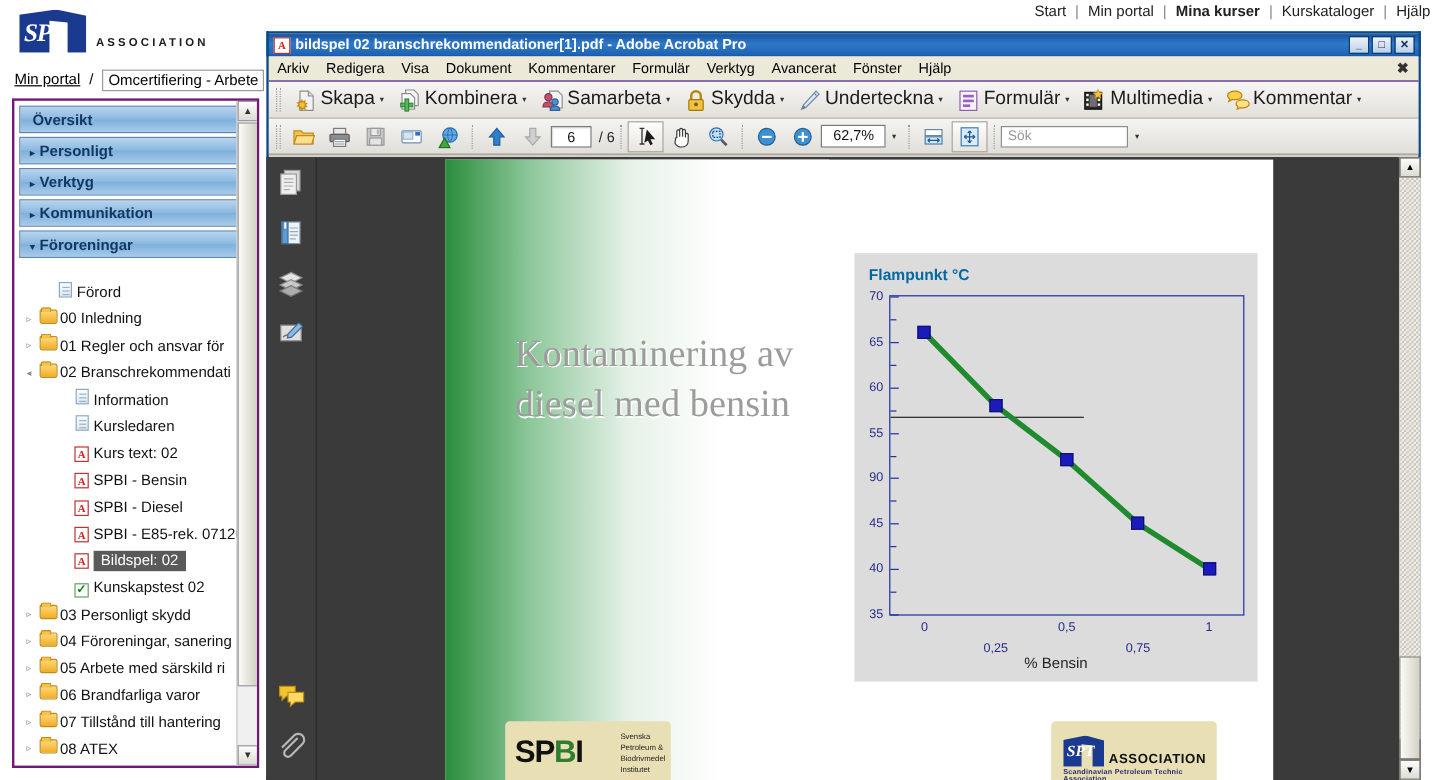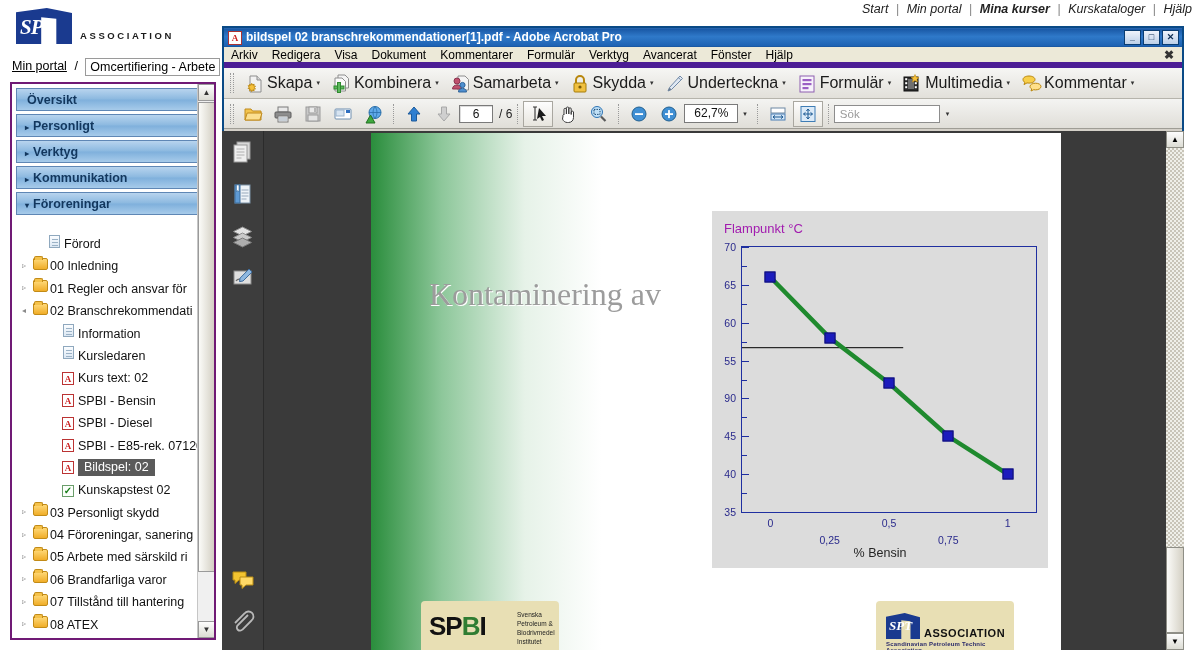--- a/index.html
+++ b/index.html
@@ -15,21 +15,21 @@
   #root { position: relative; width: 1200px; height: 650px; }
 
   
   #lms { position: absolute; inset: 0; background: #ffffff; }
 
   #lms-topnav {
     position: absolute; top: 2px; right: 8px;
     font-size: 12.5px; color: #222;
     white-space: nowrap;
   }
-  #lms-topnav .lnk { cursor: pointer; font-style: italic; }
+  #lms-topnav .lnk { cursor: pointer; }
   #lms-topnav .lnk.active { font-weight: bold; }
   #lms-topnav .sep { color: #888; margin: 0 4px; }
 
   
   #spt-logo { position: absolute; left: 12px; top: 8px; width: 200px; height: 42px; }
   .spt-mark {
     position: absolute; left: 4px; top: 0;
     width: 56px; height: 36px;
     background: #1a3a8f;
     clip-path: polygon(0 12%, 55% 0, 100% 14%, 100% 100%, 72% 100%, 72% 30%, 45% 26%, 45% 100%, 0 100%);
@@ -146,21 +146,21 @@
     font-weight: bold;
   }
   .pdf-badge {
     width:14px;height:14px;margin-right:4px;background:#fff;border:1px solid #a33;
     color:#c22;font-size:9px;line-height:12px;text-align:center;
     font-family:"Liberation Serif",serif;font-weight:bold;flex:0 0 auto;
   }
 
   #acro-menubar {
     height: 21px; background: #ece9d8; display: flex; align-items: center;
-    font-size: 12px; border-bottom: 6px solid #4c1d95; position: relative;
+    font-size: 12px; border-bottom: 1px solid #4c1d95; position: relative;
   }
   #acro-menubar .mi { padding: 2px 7px; cursor: pointer; color: #000; white-space: nowrap; }
   #acro-menubar .close-x { position: absolute; right: 8px; font-weight: bold; cursor: pointer; color:#333; }
 
   #acro-tb1 {
     height: 31px; display: flex; align-items: center;
     background: linear-gradient(to bottom,#f6f6f4,#e2e0da);
     border-bottom: 1px solid #b6b4ac; padding-left: 6px;
   }
   #acro-tb2 {
@@ -197,21 +197,21 @@
     font-family: "Liberation Serif", serif;
     font-size: 32px; line-height: 42px; color: #9c9c9c;
     text-shadow: 1px 1px 0 #fff;
   }
 
   
   #chart {
     position: absolute; left: 341px; top: 78px; width: 336px; height: 357px;
     background: #dcdcdc;
   }
-  #chart-title { position:absolute; left:12px; top:10px; font-size:13px; color:#a21caf; }
+  #chart-title { position:absolute; left:12px; top:10px; font-size:13px; color:#0369a1;font-weight:bold; }
   #plot {
     position: absolute; left: 29px; top: 35px; width: 296px; height: 267px;
     border: 1px solid #1f2fa0; border-top:1px solid #1f2fa0;
     background: #dcdcdc;
   }
   .ytick { position:absolute; right: 100%; margin-right:6px; transform: translateY(-50%);
            font-size:10.5px; color:#2a2a8c; white-space:nowrap; }
   .ytmark { position:absolute; left:0; width:7px; height:0; border-top:1px solid #1f2fa0; }
   .xtick { position:absolute; top:100%; transform: translateX(-50%); font-size:10.5px; color:#2a2a8c; white-space:nowrap; }
   #xlabel { position:absolute; left:0; right:0; bottom:8px; text-align:center; font-size:12.5px; color:#242424; }
@@ -637,20 +637,21 @@
             </svg>
         </div>
       </div>
 
       <div id="acro-docarea">
         <div id="pdf-page">
           <div class="pdf-grad"></div>
 
           <div id="pdf-title">
             <div>Kontaminering av</div>
+            <div>diesel med bensin</div>
           </div>
 
           <div id="chart">
             <div id="chart-title">Flampunkt °C</div>
             <div id="plot">
                 <div class="ytick" style="top: 265px;">35</div>
                 <div class="ytmark" style="top: 265px;"></div>
                 <div class="ytmark" style="top: 246.071px; width: 5px;"></div>
                 <div class="ytick" style="top: 227.143px;">40</div>
                 <div class="ytmark" style="top: 227.143px;"></div>

